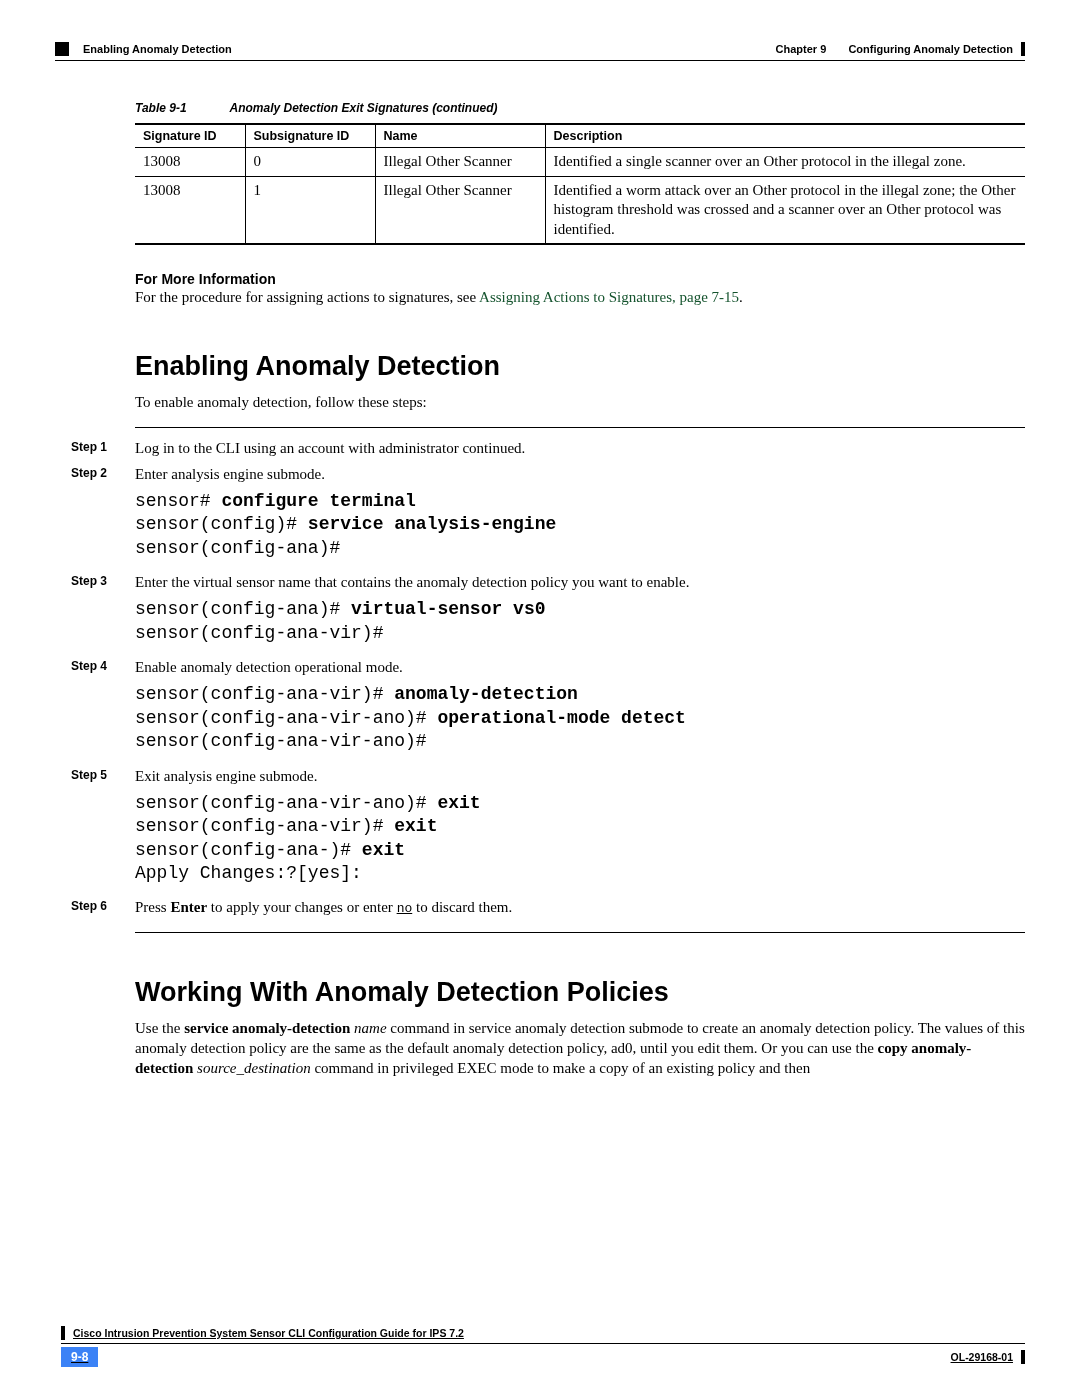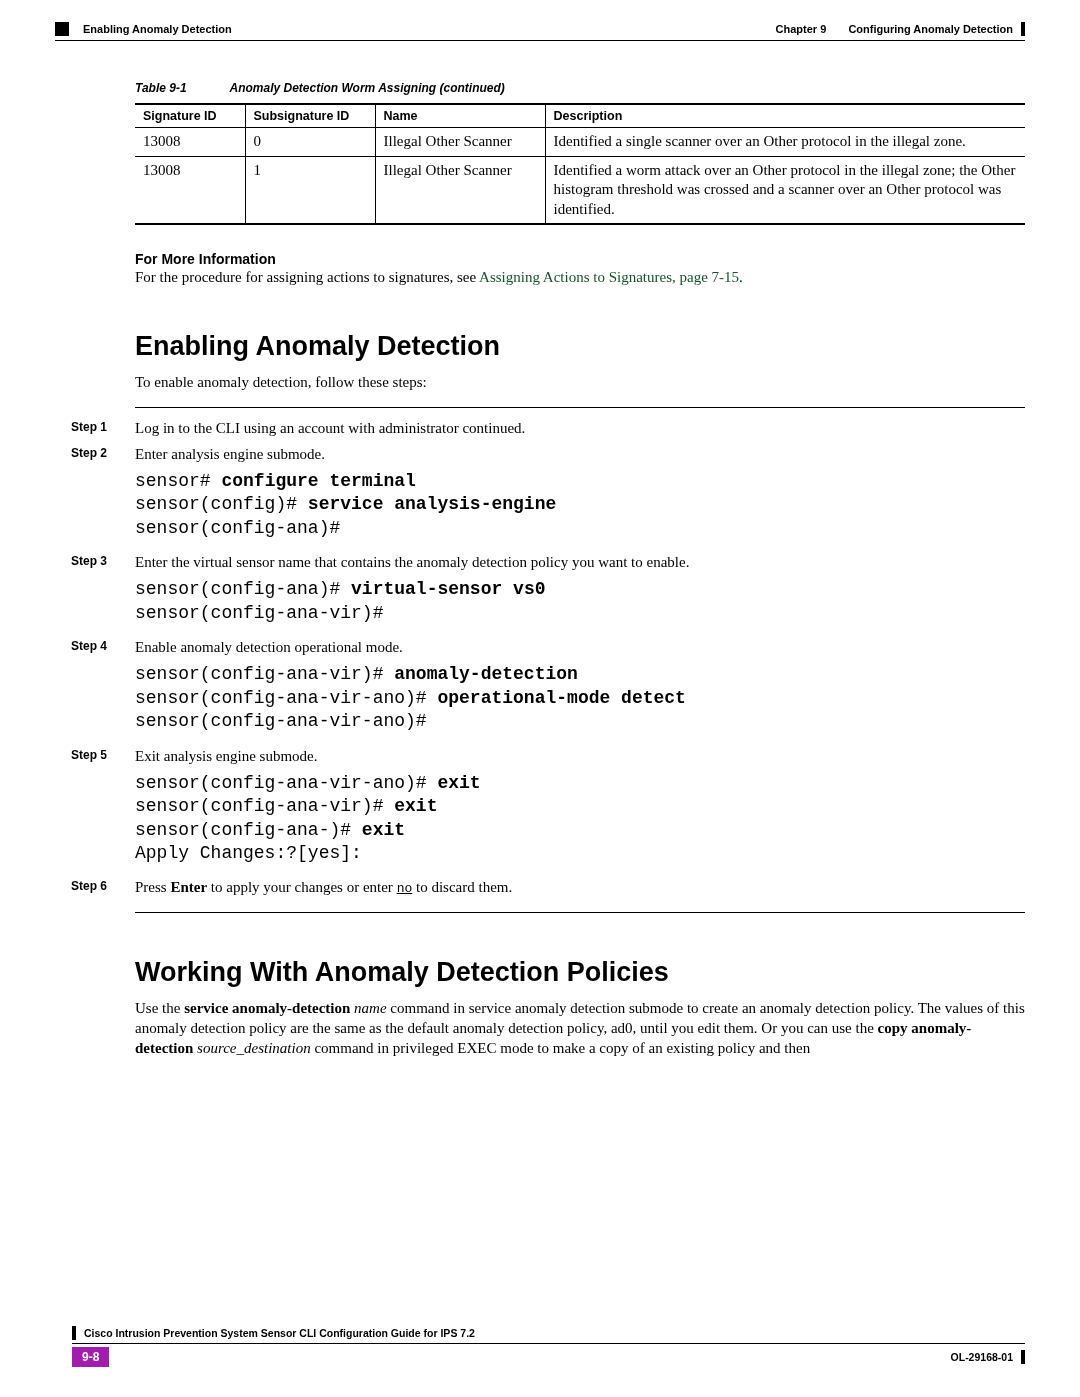--- a/index.html
+++ b/index.html
@@ -9,21 +9,21 @@
     font-family: "Times New Roman", Times, serif;
     font-size: 14px;
     color: #000;
     width: 1080px;
   }
   .page {
     position: relative;
     width: 1080px;
     height: 1397px;
     box-sizing: border-box;
-    padding: 22px 55px 30px 55px;
+    padding: 42px 55px 30px 55px;
     border-radius: 16px;
   }
   .header-row {
     display: flex;
     justify-content: space-between;
     align-items: center;
     font-family: Arial, Helvetica, sans-serif;
     font-size: 11px;
     font-weight: bold;
   }
@@ -152,44 +152,45 @@
     white-space: pre;
     line-height: 1.3;
     margin-top: 6px;
     margin-bottom: 6px;
   }
   .code b {
     font-weight: bold;
   }
   .footer {
     position: absolute;
-    left: 72px;
+    left: 61px;
     right: 55px;
     bottom: 30px;
+    text-decoration: underline;
   }
   .footer-title-row {
     display: flex;
     align-items: center;
     gap: 8px;
     font-family: Arial, Helvetica, sans-serif;
     font-size: 10.5px;
     font-weight: bold;
   }
   .footer-line {
     border-top: 1px solid #000;
     margin-top: 3px;
   }
   .footer-bottom-row {
     display: flex;
     justify-content: space-between;
     align-items: center;
     margin-top: 3px;
   }
   .page-num-box {
-    background: #a21caf;
+    background: #3b82f6;
     color: #fff;
     font-family: Arial, Helvetica, sans-serif;
     font-size: 12px;
     font-weight: bold;
     padding: 3px 10px;
   }
   .footer-right {
     display: flex;
     align-items: center;
     gap: 8px;
@@ -226,21 +227,21 @@
       <span>Configuring Anomaly Detection</span>
       <span class="black-bar"></span>
     </div>
   </div>
   <div class="header-line"></div>
 
   <div class="content">
 
     <div class="table-caption">
       <span class="num">Table 9-1</span>
-      <span>Anomaly Detection Worm Assigning (continued)</span>
+      <span>Anomaly Detection Exit Signatures (continued)</span>
     </div>
 
     <table class="signatures">
       <colgroup>
         <col style="width:110px">
         <col style="width:130px">
         <col style="width:170px">
         <col>
       </colgroup>
       <thead>

